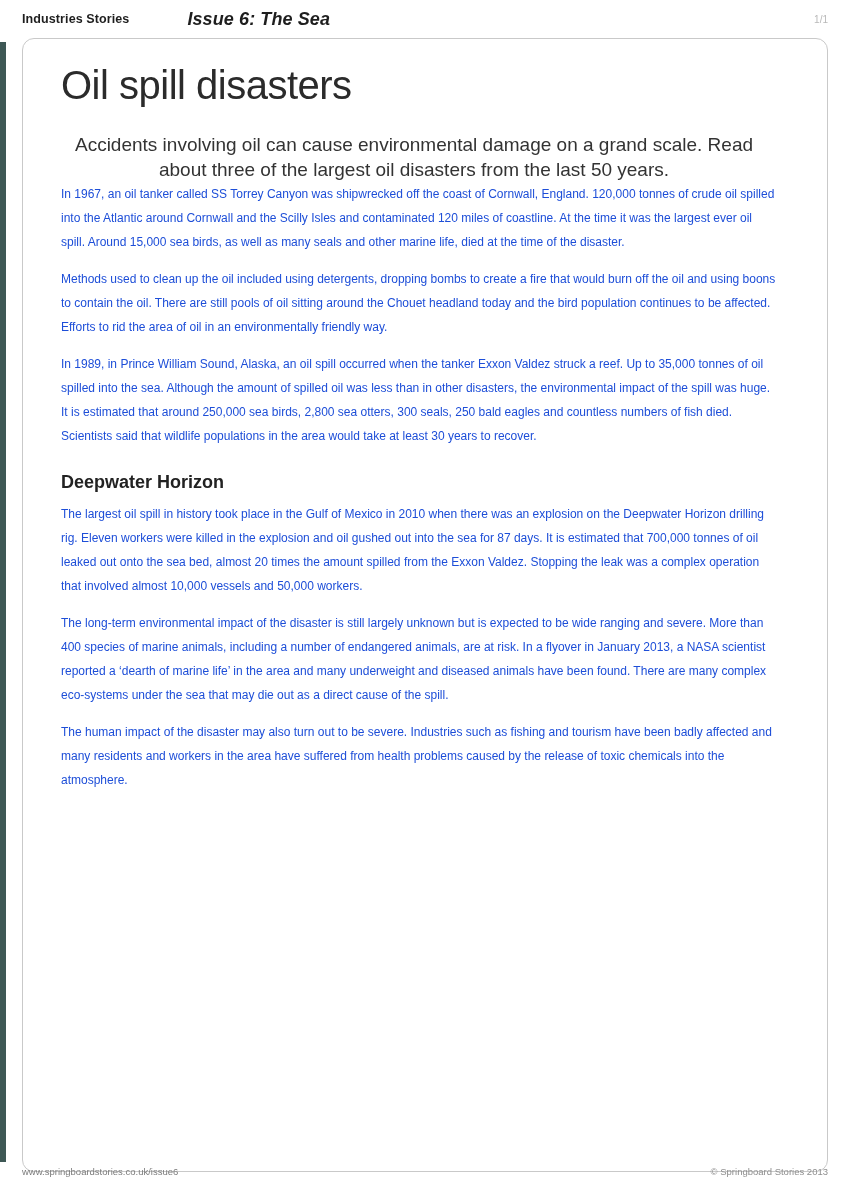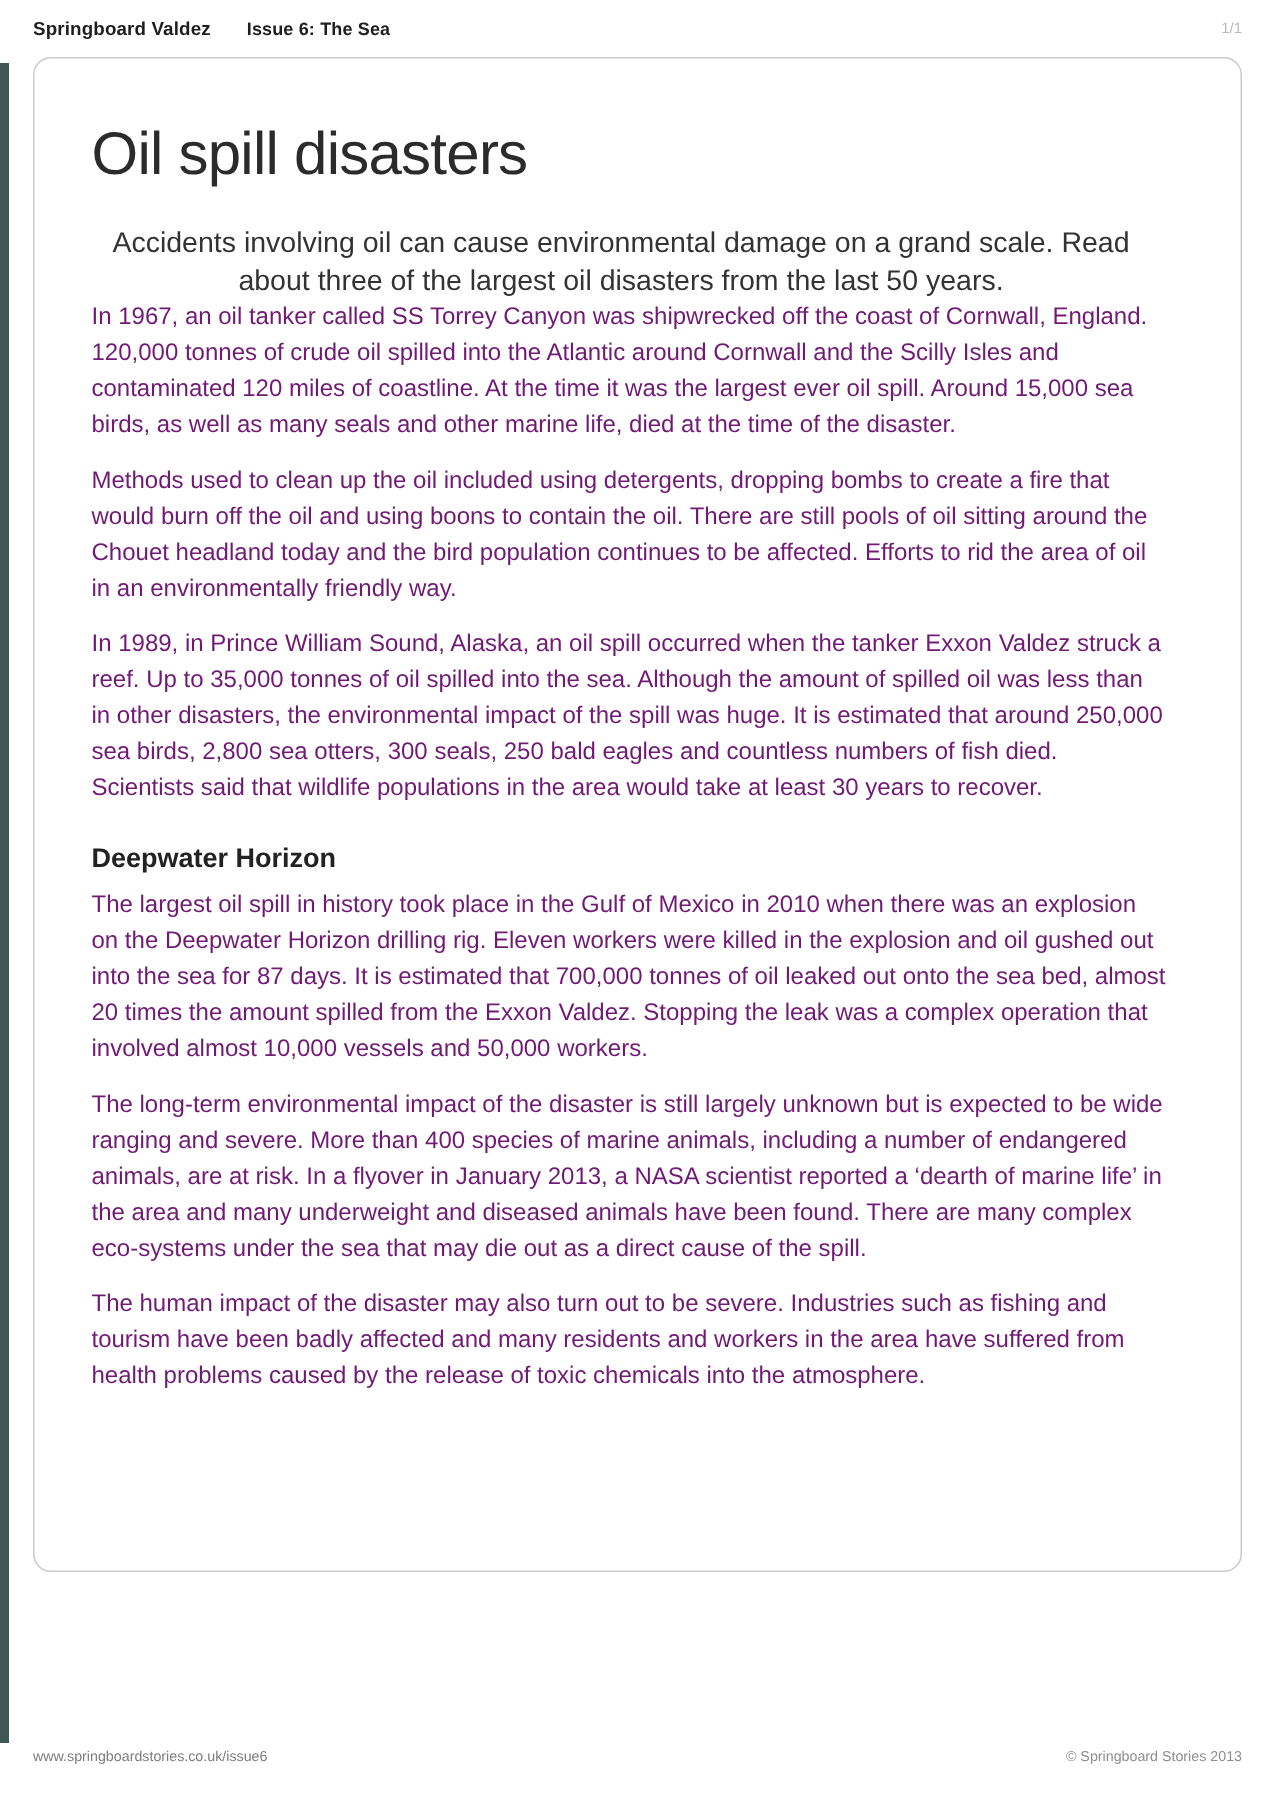--- a/index.html
+++ b/index.html
@@ -21,25 +21,26 @@
     align-items: center;
     padding: 0 22px;
   }
   .brand {
     font-size: 12.5px;
     font-weight: 700;
     color: #1e1e1e;
     letter-spacing: 0.1px;
   }
   .issue {
-    font-size: 12px;
+    font-size: 18px;
     font-weight: 700;
     color: #1e1e1e;
-    margin-left: 24px;
+    margin-left: 58px;
     letter-spacing: 0.1px;
+    font-style: italic;
   }
   .page-num {
     margin-left: auto;
     font-size: 10px;
     color: #b9b9b9;
   }
 
   .edge-bar {
     position: absolute;
     left: 0;
@@ -47,25 +48,25 @@
     width: 6px;
     height: 1120px;
     background: #3e5855;
   }
 
   .content-box {
     position: absolute;
     left: 22px;
     top: 38px;
     width: 806px;
-    height: 1010px;
+    height: 1134px;
     background: #ffffff;
     border: 1px solid #c9c9c9;
     border-radius: 12px;
-    padding: 38px 38px 20px 38px;
+    padding: 20px 38px 20px 38px;
     overflow: hidden;
   }
 
   .article-title {
     font-size: 40px;
     font-weight: 400;
     color: #2b2b2b;
     letter-spacing: -0.5px;
     margin-top: 4px;
   }
@@ -81,23 +82,23 @@
 
   .section-heading {
     margin-top: 24px;
     margin-bottom: 9px;
     font-size: 18px;
     font-weight: 700;
     color: #222222;
   }
 
   .body-para {
-    font-size: 16px;
+    font-size: 12px;
     line-height: 24px;
-    color: #701a75;
+    color: #1d4ed8;
     margin-bottom: 13px;
     max-width: 716px;
   }
 
   .page-footer {
     position: absolute;
     left: 0; right: 0;
     bottom: 16px;
     height: 31px;
     display: flex;
@@ -111,21 +112,21 @@
   .footer-copyright {
     margin-left: auto;
     font-size: 9.5px;
     color: #8e8e8e;
   }
 </style>
 </head>
 <body>
 
 <header class="page-header">
-  <span class="brand">Springboard Valdez</span>
+  <span class="brand">Industries Stories</span>
   <span class="issue">Issue 6: The Sea</span>
   <span class="page-num">1/1</span>
 </header>
 
 <div class="edge-bar"></div>
 
 <main class="content-box">
   <h1 class="article-title">Oil spill disasters</h1>
 
   <p class="intro">Accidents involving oil can cause environmental damage on a grand scale. Read about three of the largest oil disasters from the last 50 years.</p>

